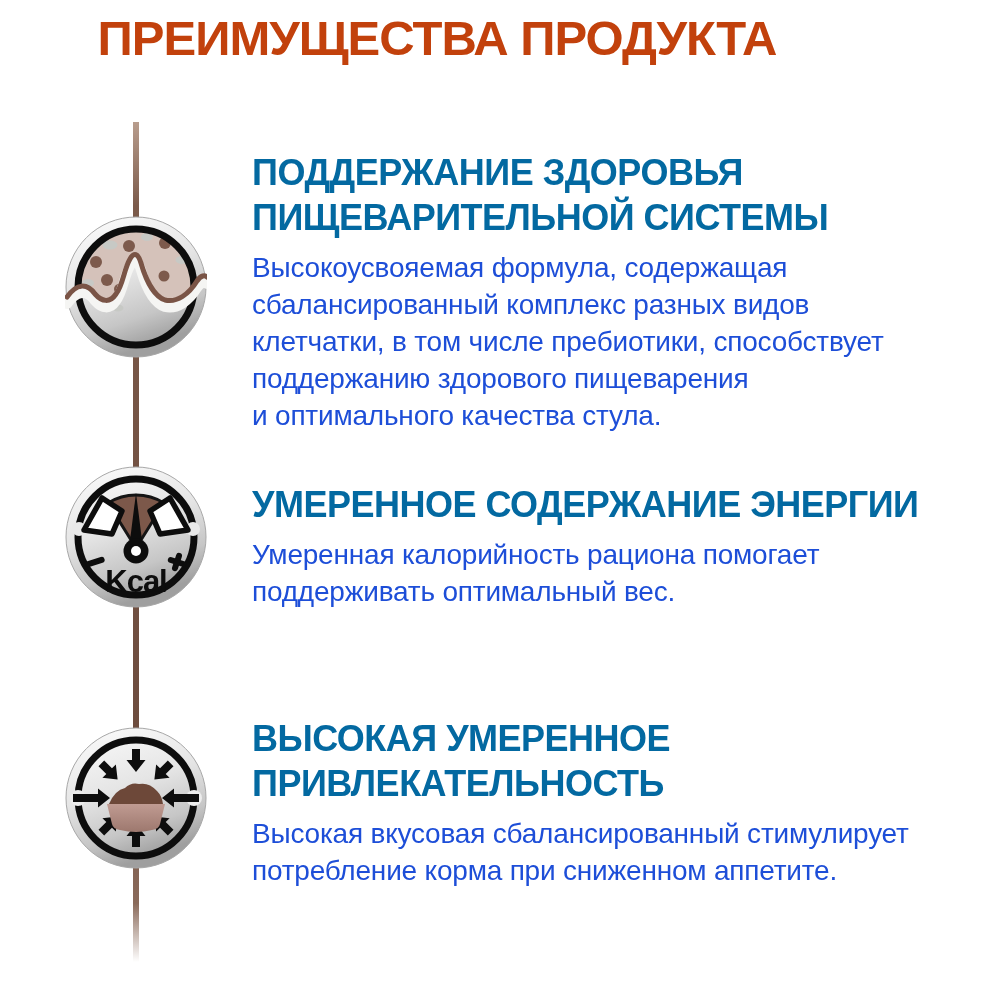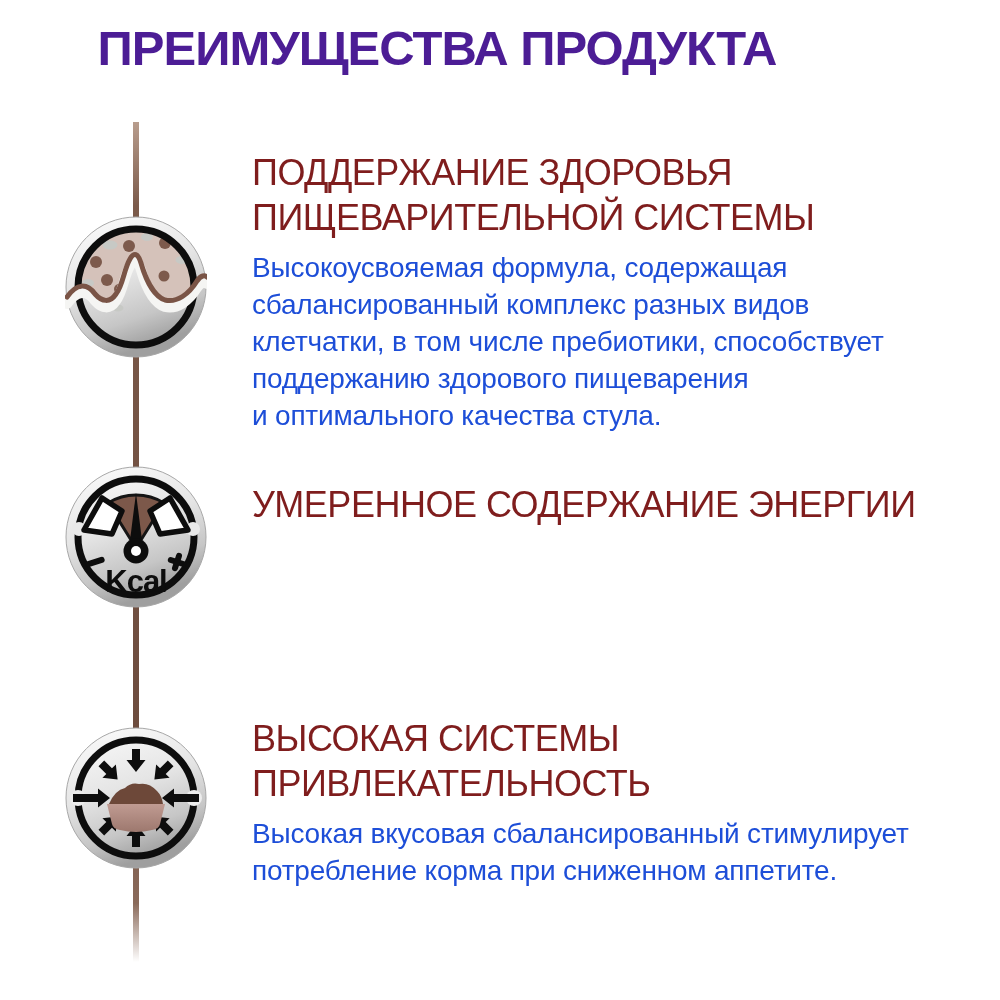--- a/index.html
+++ b/index.html
@@ -7,28 +7,28 @@
   .canvas {
     position: relative;
     width: 1000px;
     height: 1000px;
     background: #ffffff;
     overflow: hidden;
     font-family: "Liberation Sans", "DejaVu Sans", sans-serif;
   }
   .page-title {
     position: absolute;
-    top: 20px;
+    top: 10px;
     left: 0;
     width: 874px;
     text-align: center;
     font-size: 49px;
     font-weight: 700;
     letter-spacing: -1px;
-    color: #4c1d95;
+    color: #c2410c;
     white-space: nowrap;
   }
   .timeline {
     position: absolute;
     left: 133px;
     top: 122px;
     width: 6px;
     height: 840px;
     background: linear-gradient(180deg,
       #b89d8d 0%,
@@ -54,23 +54,23 @@
     left: 252px;
     width: 720px;
     z-index: 2;
   }
   #text-1 { top: 150px; }
   #text-2 { top: 482px; }
   #text-3 { top: 716px; }
   .benefit-heading {
     font-size: 36px;
     line-height: 45px;
-    font-weight: 400;
+    font-weight: 700;
     letter-spacing: -0.5px;
-    color: #7f1d1d;
+    color: #0369a1;
     white-space: pre-line;
   }
   .benefit-body {
     margin-top: 9px;
     font-size: 28px;
     line-height: 37px;
     font-weight: 400;
     letter-spacing: -0.2px;
     color: #1d4ed8;
     white-space: pre-line;
@@ -194,22 +194,24 @@
 ПИЩЕВАРИТЕЛЬНОЙ СИСТЕМЫ</h2>
     <p class="benefit-body">Высокоусвояемая формула, содержащая
 сбалансированный комплекс разных видов
 клетчатки, в том числе пребиотики, способствует
 поддержанию здорового пищеварения
 и оптимального качества стула.</p>
   </div>
 
   <div class="benefit-text" id="text-2">
     <h2 class="benefit-heading">УМЕРЕННОЕ СОДЕРЖАНИЕ ЭНЕРГИИ</h2>
+    <p class="benefit-body">Умеренная калорийность рациона помогает
+поддерживать оптимальный вес.</p>
   </div>
 
   <div class="benefit-text" id="text-3">
-    <h2 class="benefit-heading">ВЫСОКАЯ СИСТЕМЫ
+    <h2 class="benefit-heading">ВЫСОКАЯ УМЕРЕННОЕ
 ПРИВЛЕКАТЕЛЬНОСТЬ</h2>
     <p class="benefit-body">Высокая вкусовая сбалансированный стимулирует
 потребление корма при сниженном аппетите.</p>
   </div>
 
 </div>
 
 </body></html>

